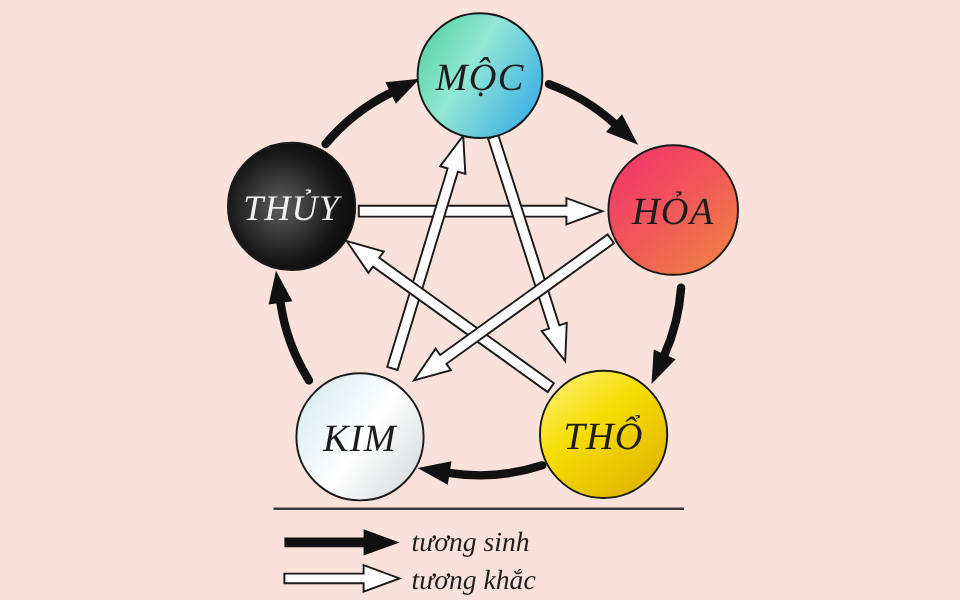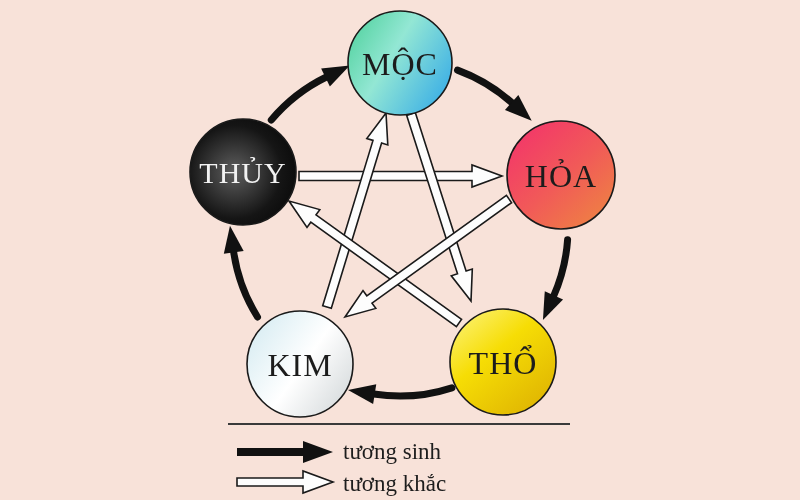--- a/index.html
+++ b/index.html
@@ -1,17 +1,17 @@
 <!DOCTYPE html>
 <html><head>
 <meta charset="utf-8">
 <style>
   html,body{margin:0;padding:0;}
   body{background:#f8e2d9;font-family:"Liberation Serif",serif;}
-  .stage{position:relative;width:800px;height:500px;background:#f8e2d9;overflow:hidden;}
+  .stage{position:relative;width:800px;height:500px;background:#f8e2d9;overflow:hidden;font-style:italic;}
   svg{display:block;}
   .node-circle{stroke:#1a1a1a;stroke-width:1.6;}
   .node-label{font-family:"Liberation Serif",serif;letter-spacing:1px;text-anchor:middle;}
   .sinh-arc{fill:none;stroke:#111111;stroke-width:7;stroke-linecap:round;}
   .khac-arrow{fill:#fdfdfd;stroke:#1a1a1a;stroke-width:1.6;stroke-linejoin:miter;}
   .legend-text{font-family:"Liberation Serif",serif;font-size:23px;fill:#1d1d1d;}
   .divider{stroke:#3a3a3a;stroke-width:2;}
 </style>
 </head>
 <body>

